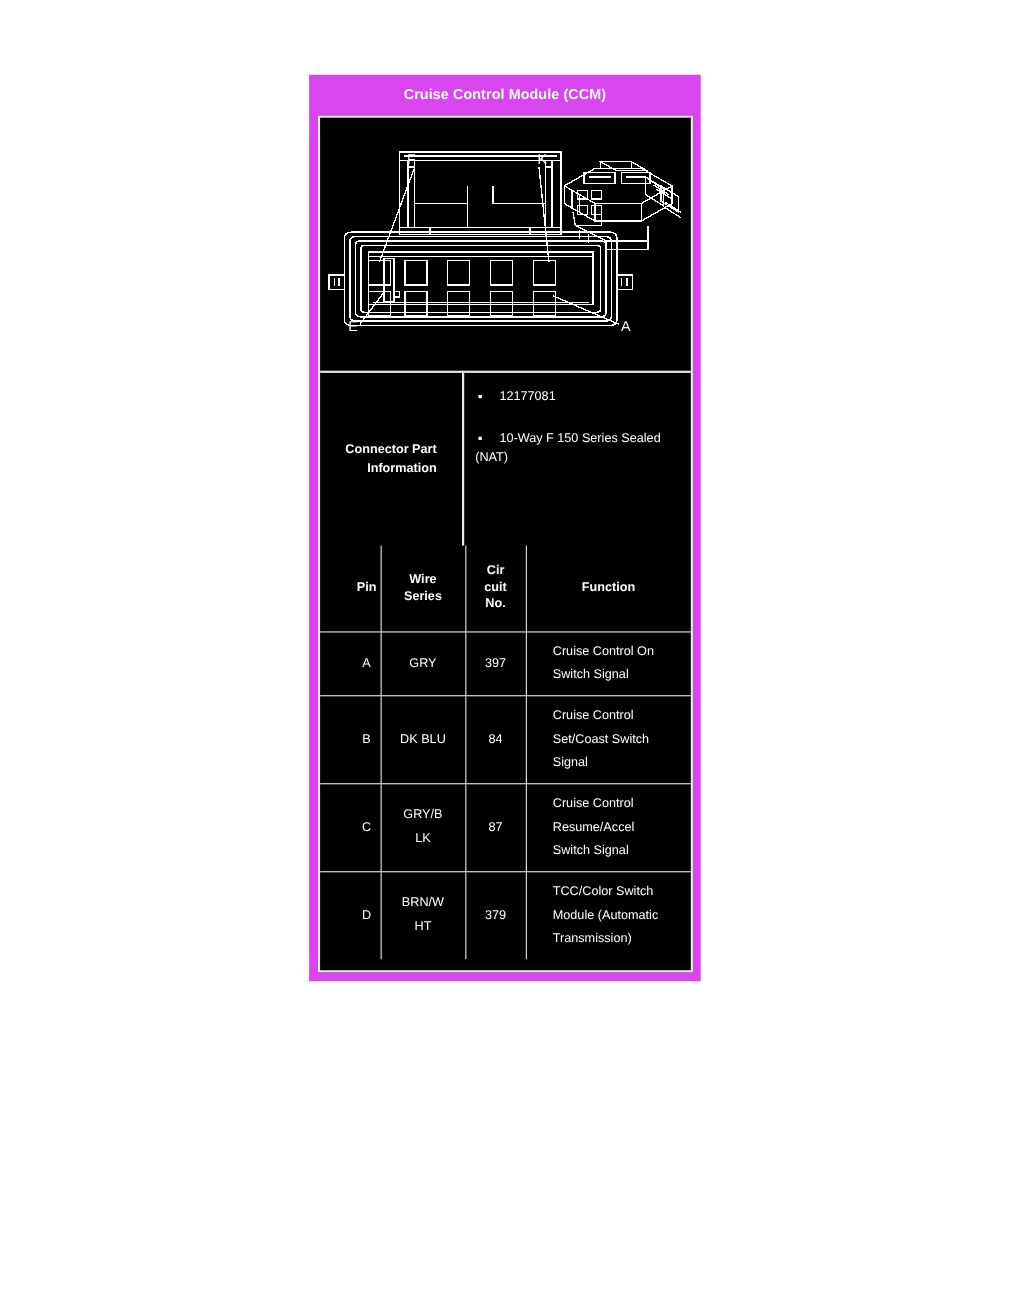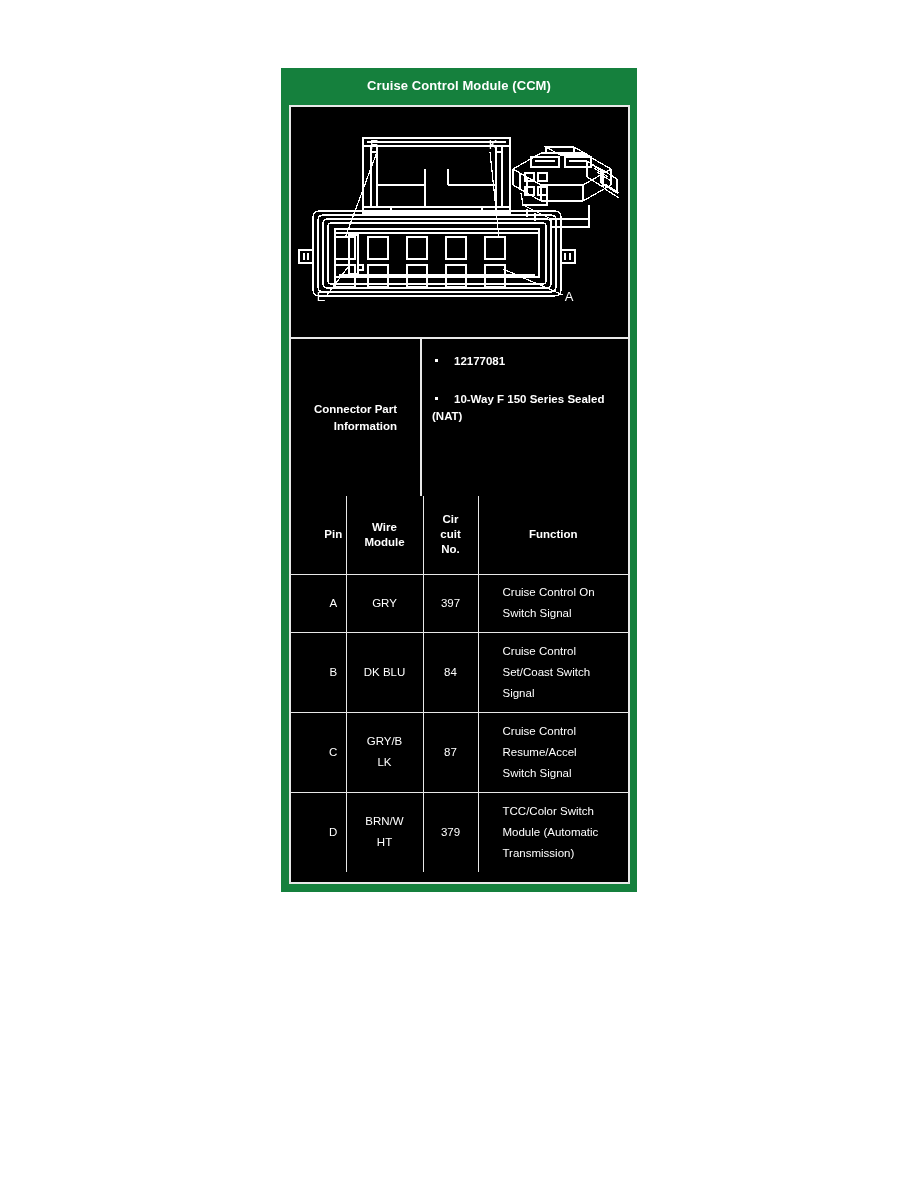--- a/index.html
+++ b/index.html
@@ -15,21 +15,21 @@
     position: relative;
   }
 
   
   #panel {
     position: absolute;
     left: 281px;
     top: 68px;
     width: 356px;
     height: 824px;
-    background: #15803d;
+    background: #d946ef;
     box-sizing: border-box;
   }
 
   
   #title {
     position: absolute;
     left: 0;
     top: 10px;
     width: 356px;
     text-align: center;
@@ -86,21 +86,21 @@
   #infoValueCell {
     flex: 1;
     box-sizing: border-box;
     padding: 14px 8px 0 10px;
     color: #ffffff;
   }
   .bullet-line {
     position: relative;
     padding-left: 22px;
     font-size: 11.5px;
-    font-weight: bold;
+    font-weight: normal;
     line-height: 17px;
     margin-bottom: 21px;
   }
   .bullet-line .dot {
     position: absolute;
     left: 3px;
     top: 6px;
     width: 3px;
     height: 3px;
     background: #ffffff;
@@ -291,21 +291,21 @@
         <col class="c-pin">
           <col class="c-wire">
           <col class="c-circuit">
           <col class="c-fn">
       </colgroup>
       <thead>
         <tr>
           <th>Pin</th>
           <th>
             <span>Wire</span><br>
-            <span>Module</span>
+            <span>Series</span>
           </th>
           <th>
             <span>Cir</span><br>
             <span>cuit</span><br>
             <span>No.</span>
           </th>
           <th class="fn-head">Function</th>
         </tr>
       </thead>
       <tbody>

